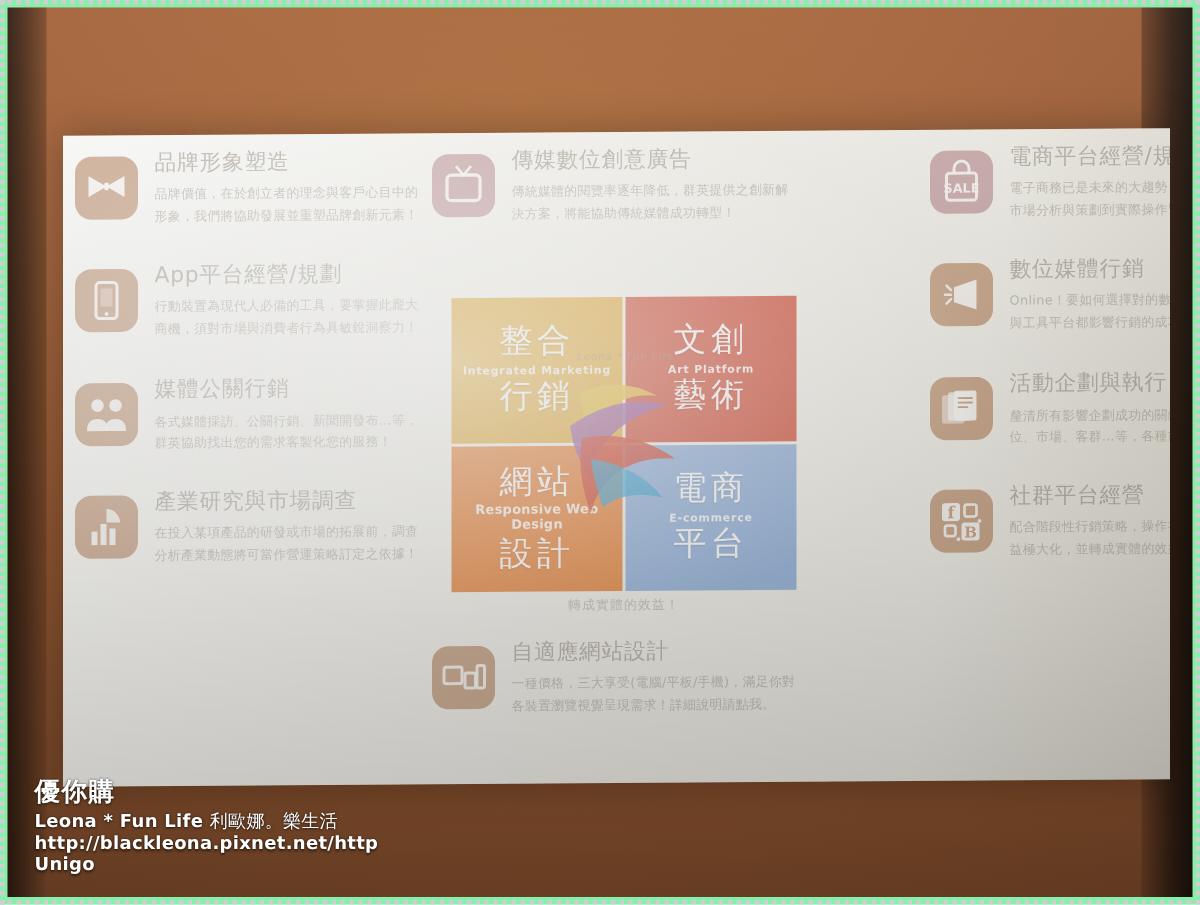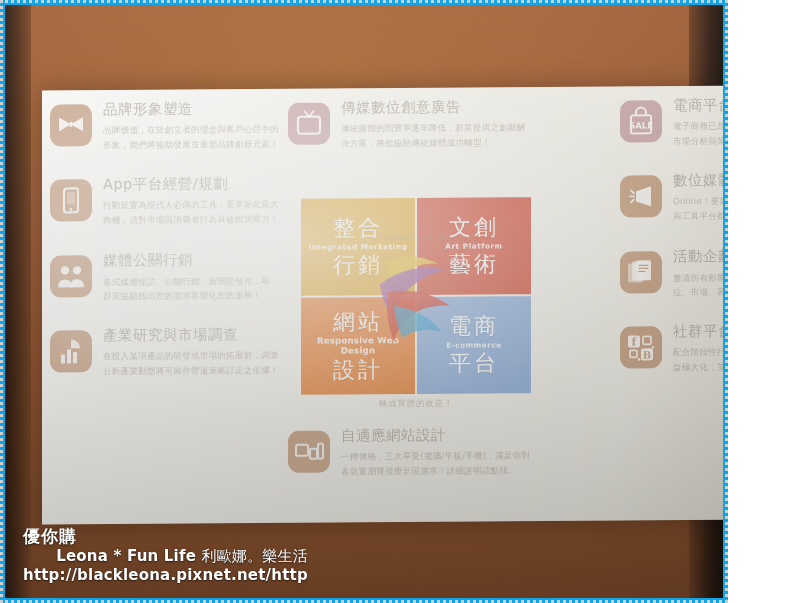--- a/index.html
+++ b/index.html
@@ -2,22 +2,22 @@
 <html><head>
 <meta charset="utf-8">
 <style>
   html,body{margin:0;padding:0;}
   body{
     width:800px;height:603px;overflow:hidden;
     font-family:"DejaVu Sans","Liberation Sans",sans-serif;
     background:#ffffff;
   }
   #root{
-    position:relative;width:728px;height:603px;
-    background:#0ea5e9;
+    position:relative;width:800px;height:603px;
+    background:#86efac;
     box-sizing:border-box;
   }
   
   .photo-frame{
     position:absolute;inset:0;
     border:3px dotted #cfcfcf;
     box-sizing:border-box;
     pointer-events:none;
     z-index:60;
   }
@@ -123,21 +123,21 @@
     font-size:7px;color:rgba(150,140,130,.55);letter-spacing:.5px;
   }
 
   
   .watermark{
     position:absolute;left:18px;bottom:14px;z-index:50;
     color:#ffffff;line-height:1.22;
     text-shadow:0 1px 2px rgba(0,0,0,.55), 0 0 1px rgba(0,0,0,.7);
   }
   .wm-brand{font-size:17px;font-weight:700;letter-spacing:1px;margin-bottom:1px;}
-  .wm-line{font-size:15px;font-weight:700;letter-spacing:.2px;text-align:right;}
+  .wm-line{font-size:12px;font-weight:700;letter-spacing:.2px;}
   .wm-line .cjk{font-weight:400;}
 </style>
 </head>
 <body>
 
 <div id="root">
 
   <div class="wall">
     <div class="wall-edge-left"></div>
     <div class="wall-edge-right"></div>
@@ -334,18 +334,19 @@
           </svg>
         </div>
 
       </div>
     </div>
 
     <div class="watermark">
       <div class="wm-brand">優你購</div>
       <div class="wm-line"><span>Leona * Fun Life </span><span class="cjk">利歐娜。樂生活</span></div>
       <div class="wm-line">http://blackleona.pixnet.net/http</div>
+      <div class="wm-line">Unigo</div>
     </div>
 
   </div>
 
   <div class="photo-frame"></div>
 </div>
 
 </body></html>

